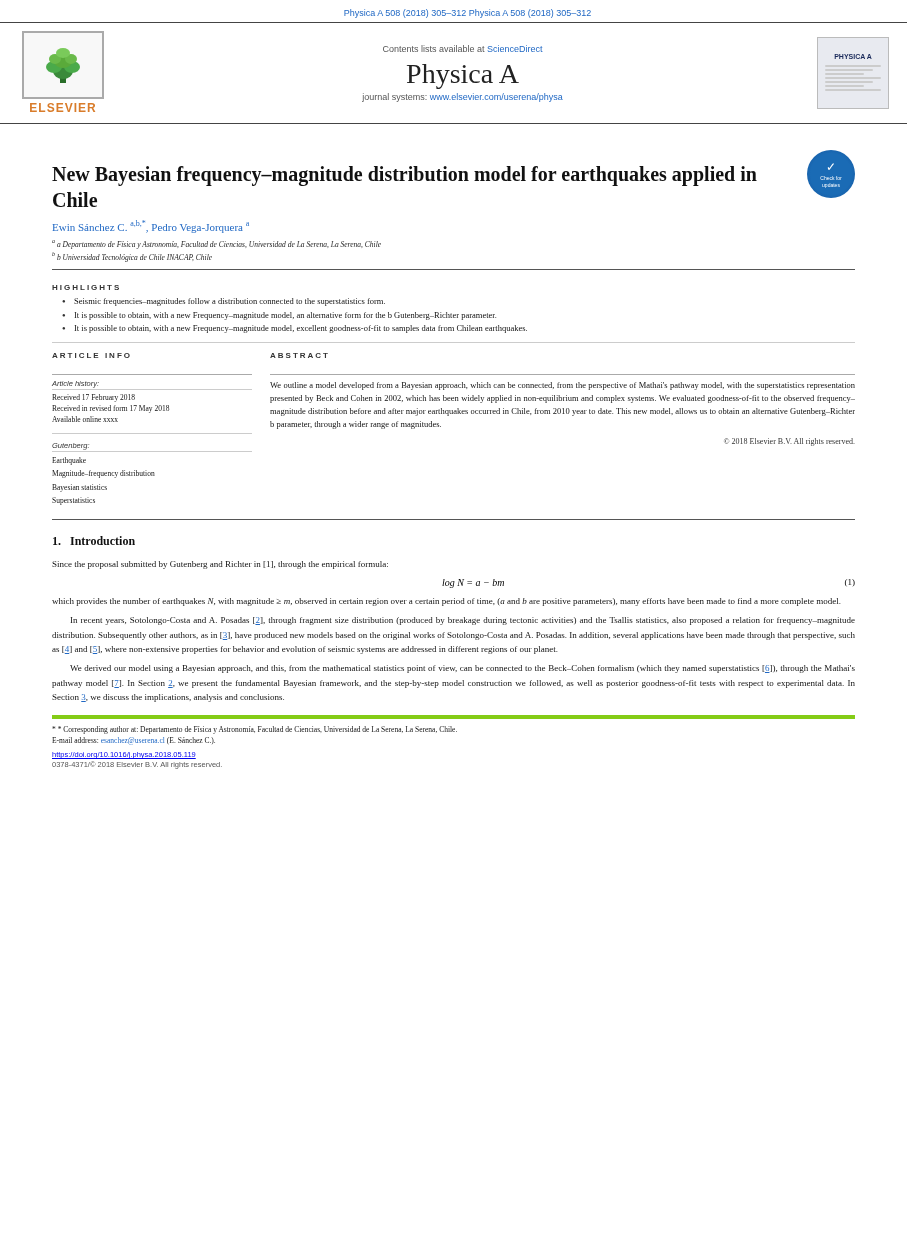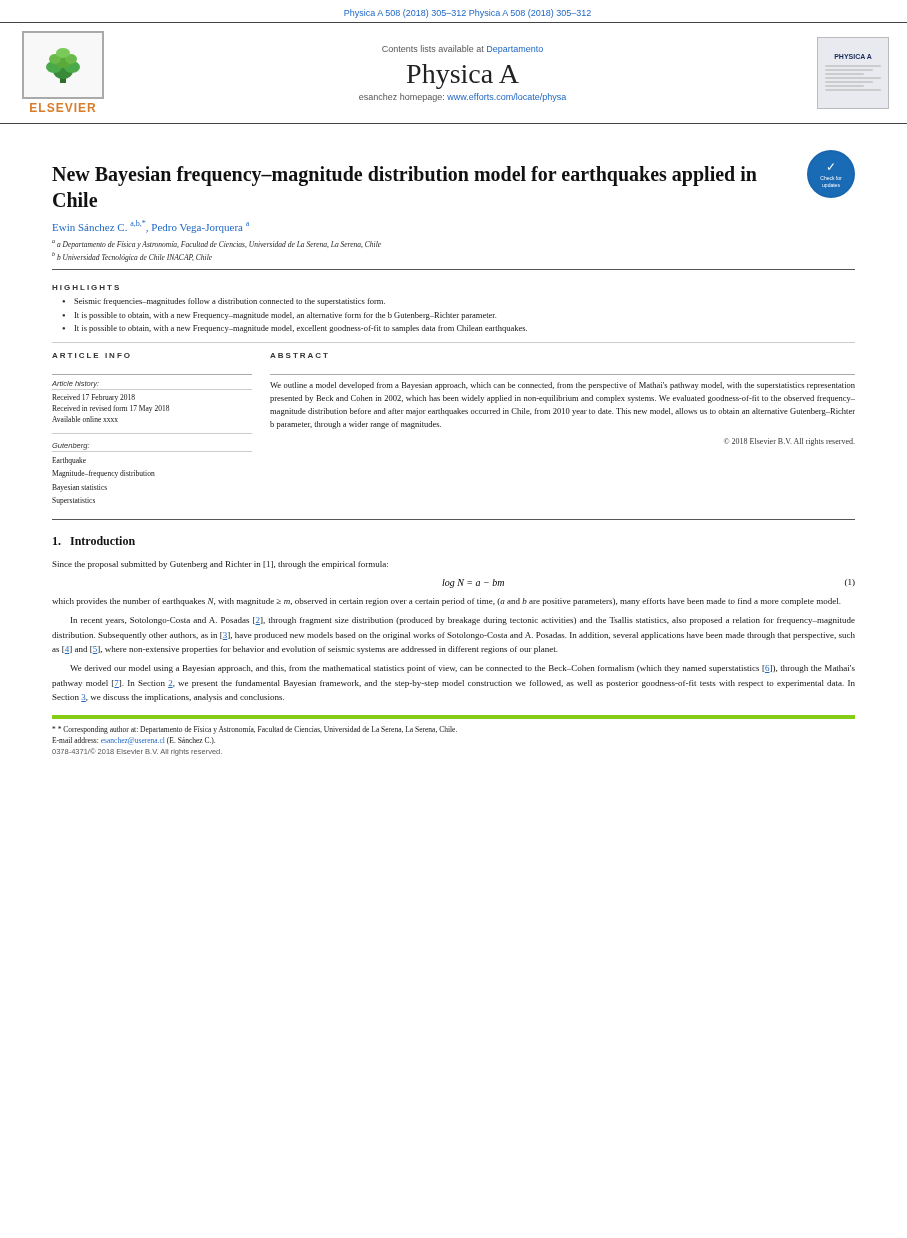--- a/index.html
+++ b/index.html
@@ -373,26 +373,26 @@
           <ellipse cx="35" cy="16" rx="6" ry="5" fill="#6aba4a"></ellipse>
           <ellipse cx="27" cy="10" rx="7" ry="5" fill="#7aca5a"></ellipse>
         </svg>
       </div>
       <span class="elsevier-label">ELSEVIER</span>
     </div>
 
     <div class="journal-center">
       <div class="sciencedirect-link">
         <span>Contents lists available at </span>
-        <a href="#">Departamento</a>
+        <a href="#">ScienceDirect</a>
       </div>
       <div class="journal-title-big">Physica A</div>
       <div class="journal-homepage">
-        <span>esanchez homepage: </span>
-        <a href="#">www.efforts.com/locate/physa</a>
+        <span>journal systems: </span>
+        <a href="#">www.elsevier.com/userena/physa</a>
       </div>
     </div>
 
     <div class="journal-thumb">
       <div class="journal-thumb-title">PHYSICA A</div>
       <div class="journal-thumb-lines">
         <div class="thumb-line full"></div>
         <div class="thumb-line medium"></div>
         <div class="thumb-line short"></div>
         <div class="thumb-line full"></div>
@@ -501,17 +501,20 @@
 
     <div class="footnote-area">
       <div class="footnote-text">
         * <span>* Corresponding author at: Departamento de Física y Astronomía, Facultad de Ciencias, Universidad de La Serena, La Serena, Chile.</span>
       </div>
       <div class="footnote-text">
         <span>E-mail address: </span>
         <a href="#" style="color:#2068c4;">esanchez@userena.cl</a>
         <span> (E. Sánchez C.).</span>
       </div>
+      <div class="doi-line">
+        <a href="#">https://doi.org/10.1016/j.physa.2018.05.119</a>
+      </div>
       <div class="issn-line">0378-4371/© 2018 Elsevier B.V. All rights reserved.</div>
     </div>
 
   </div>
 </div>
 
 </body></html>

